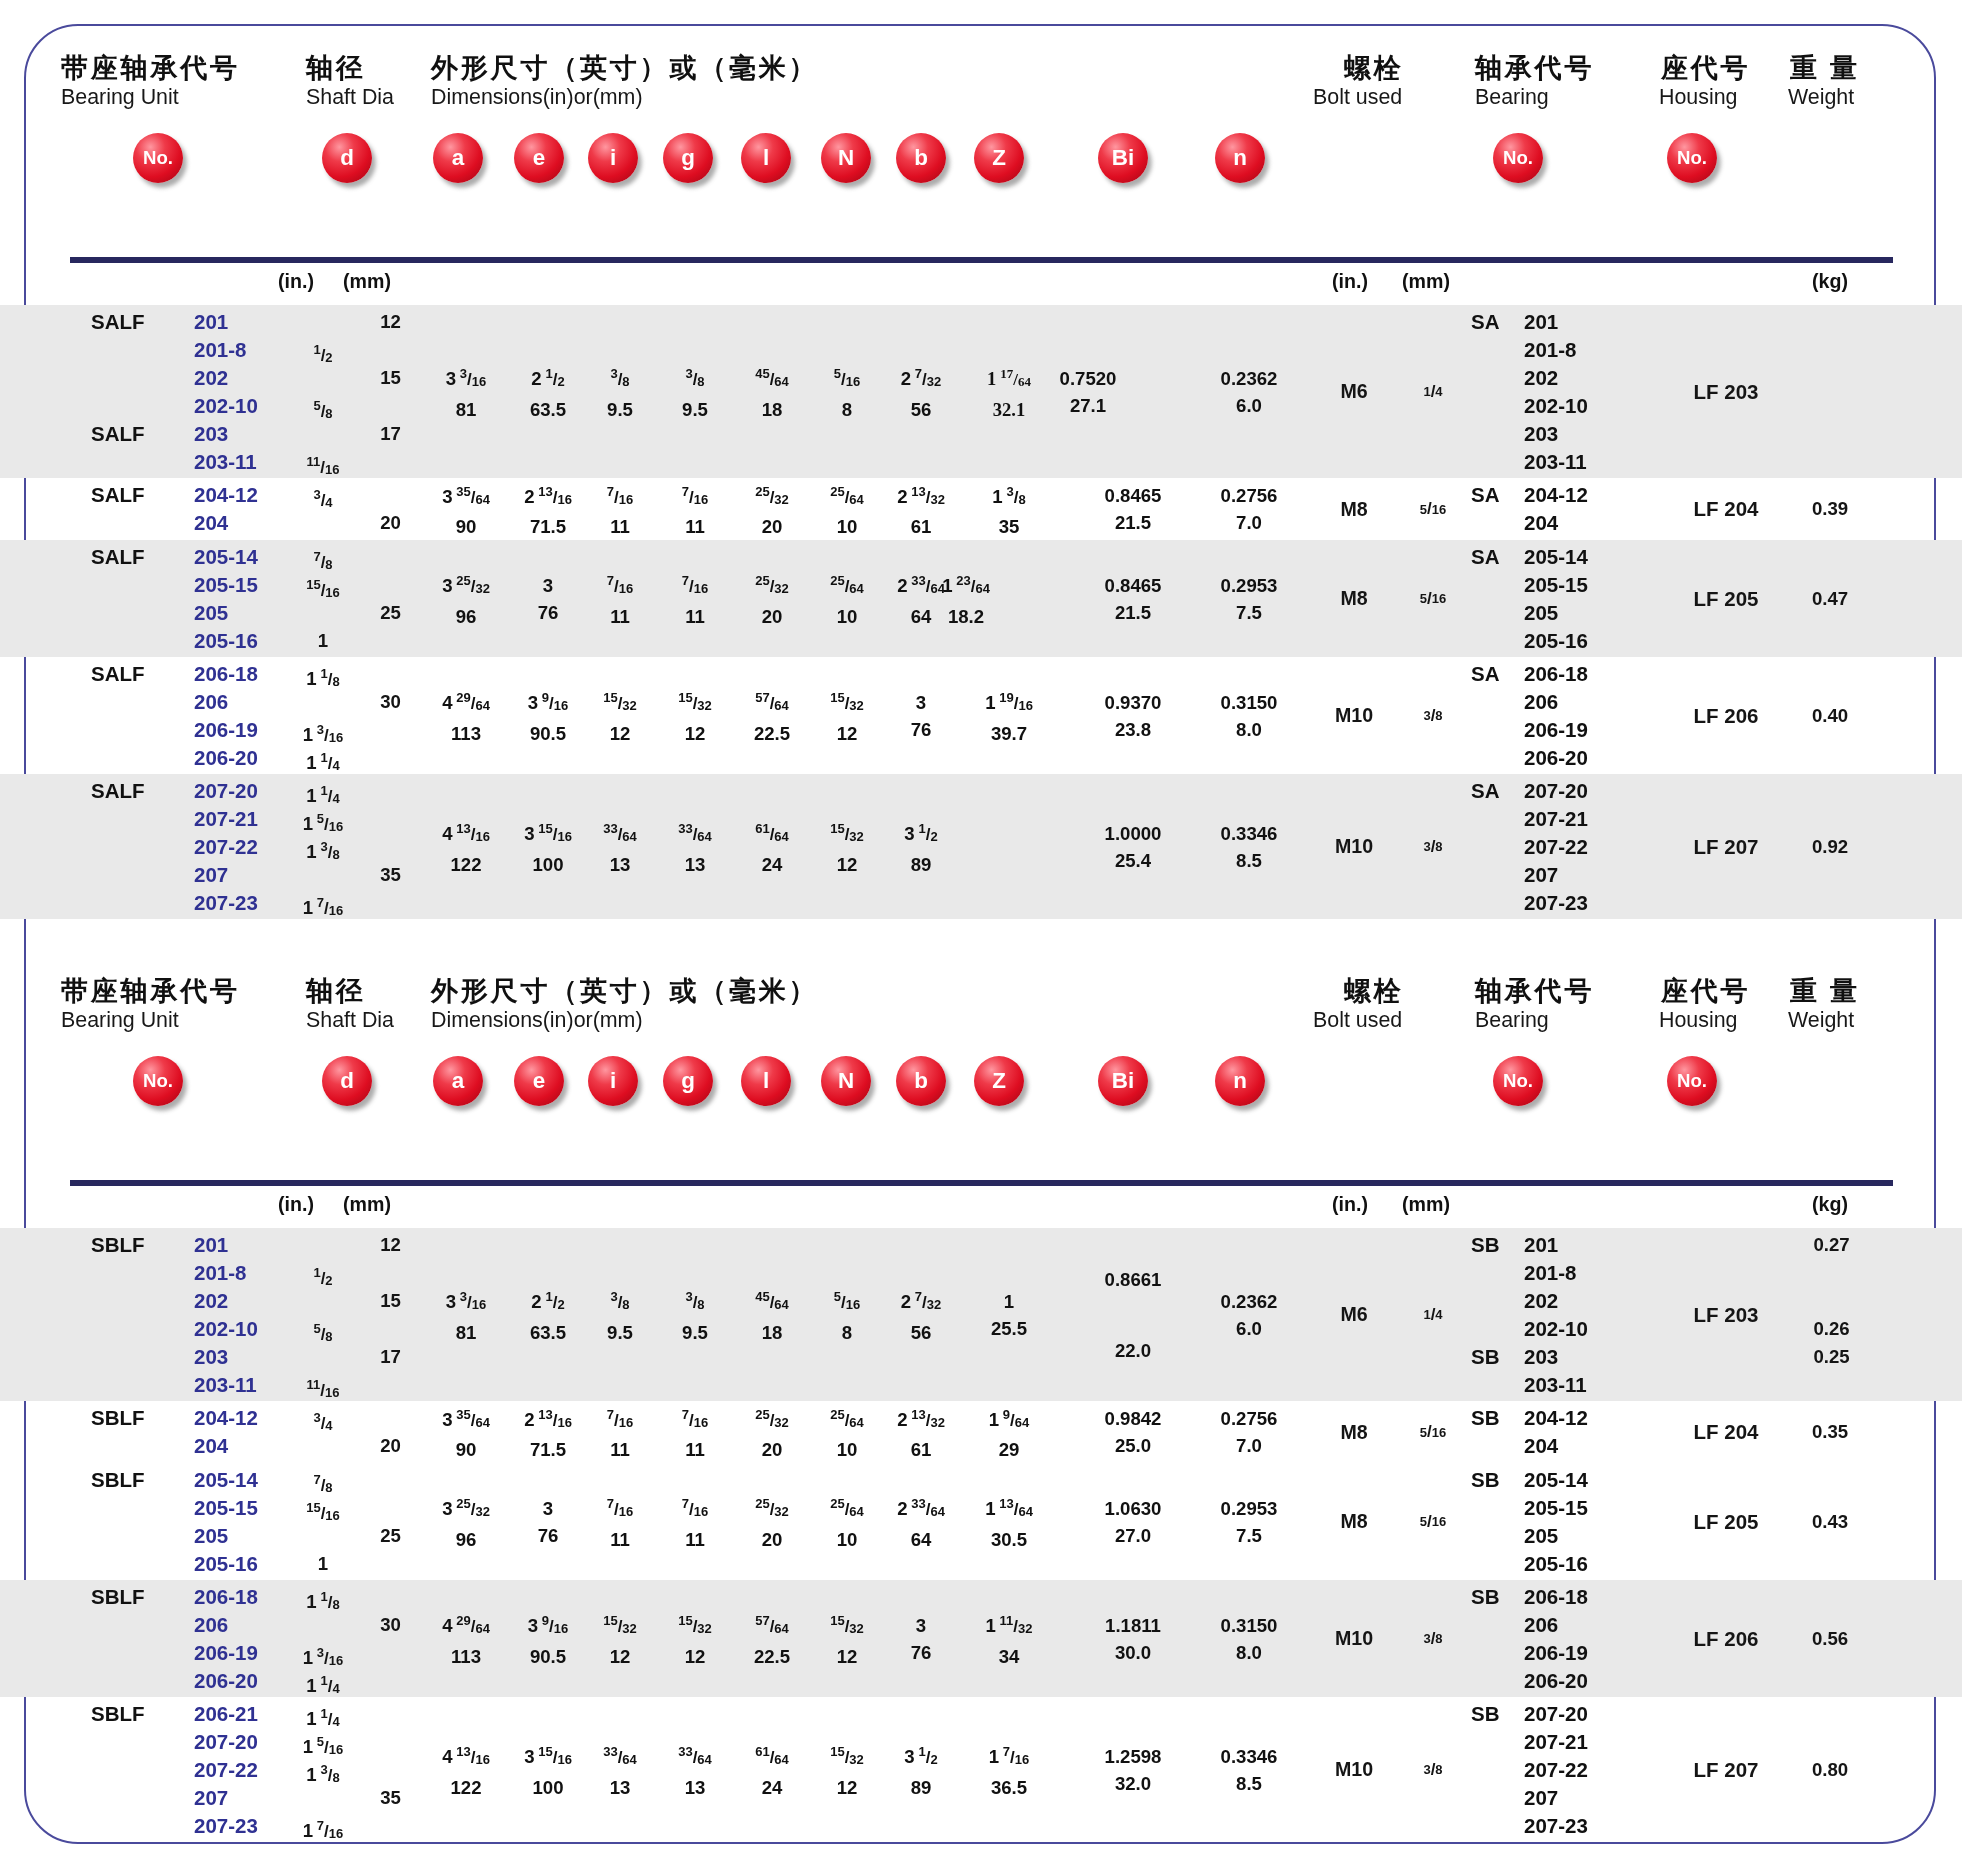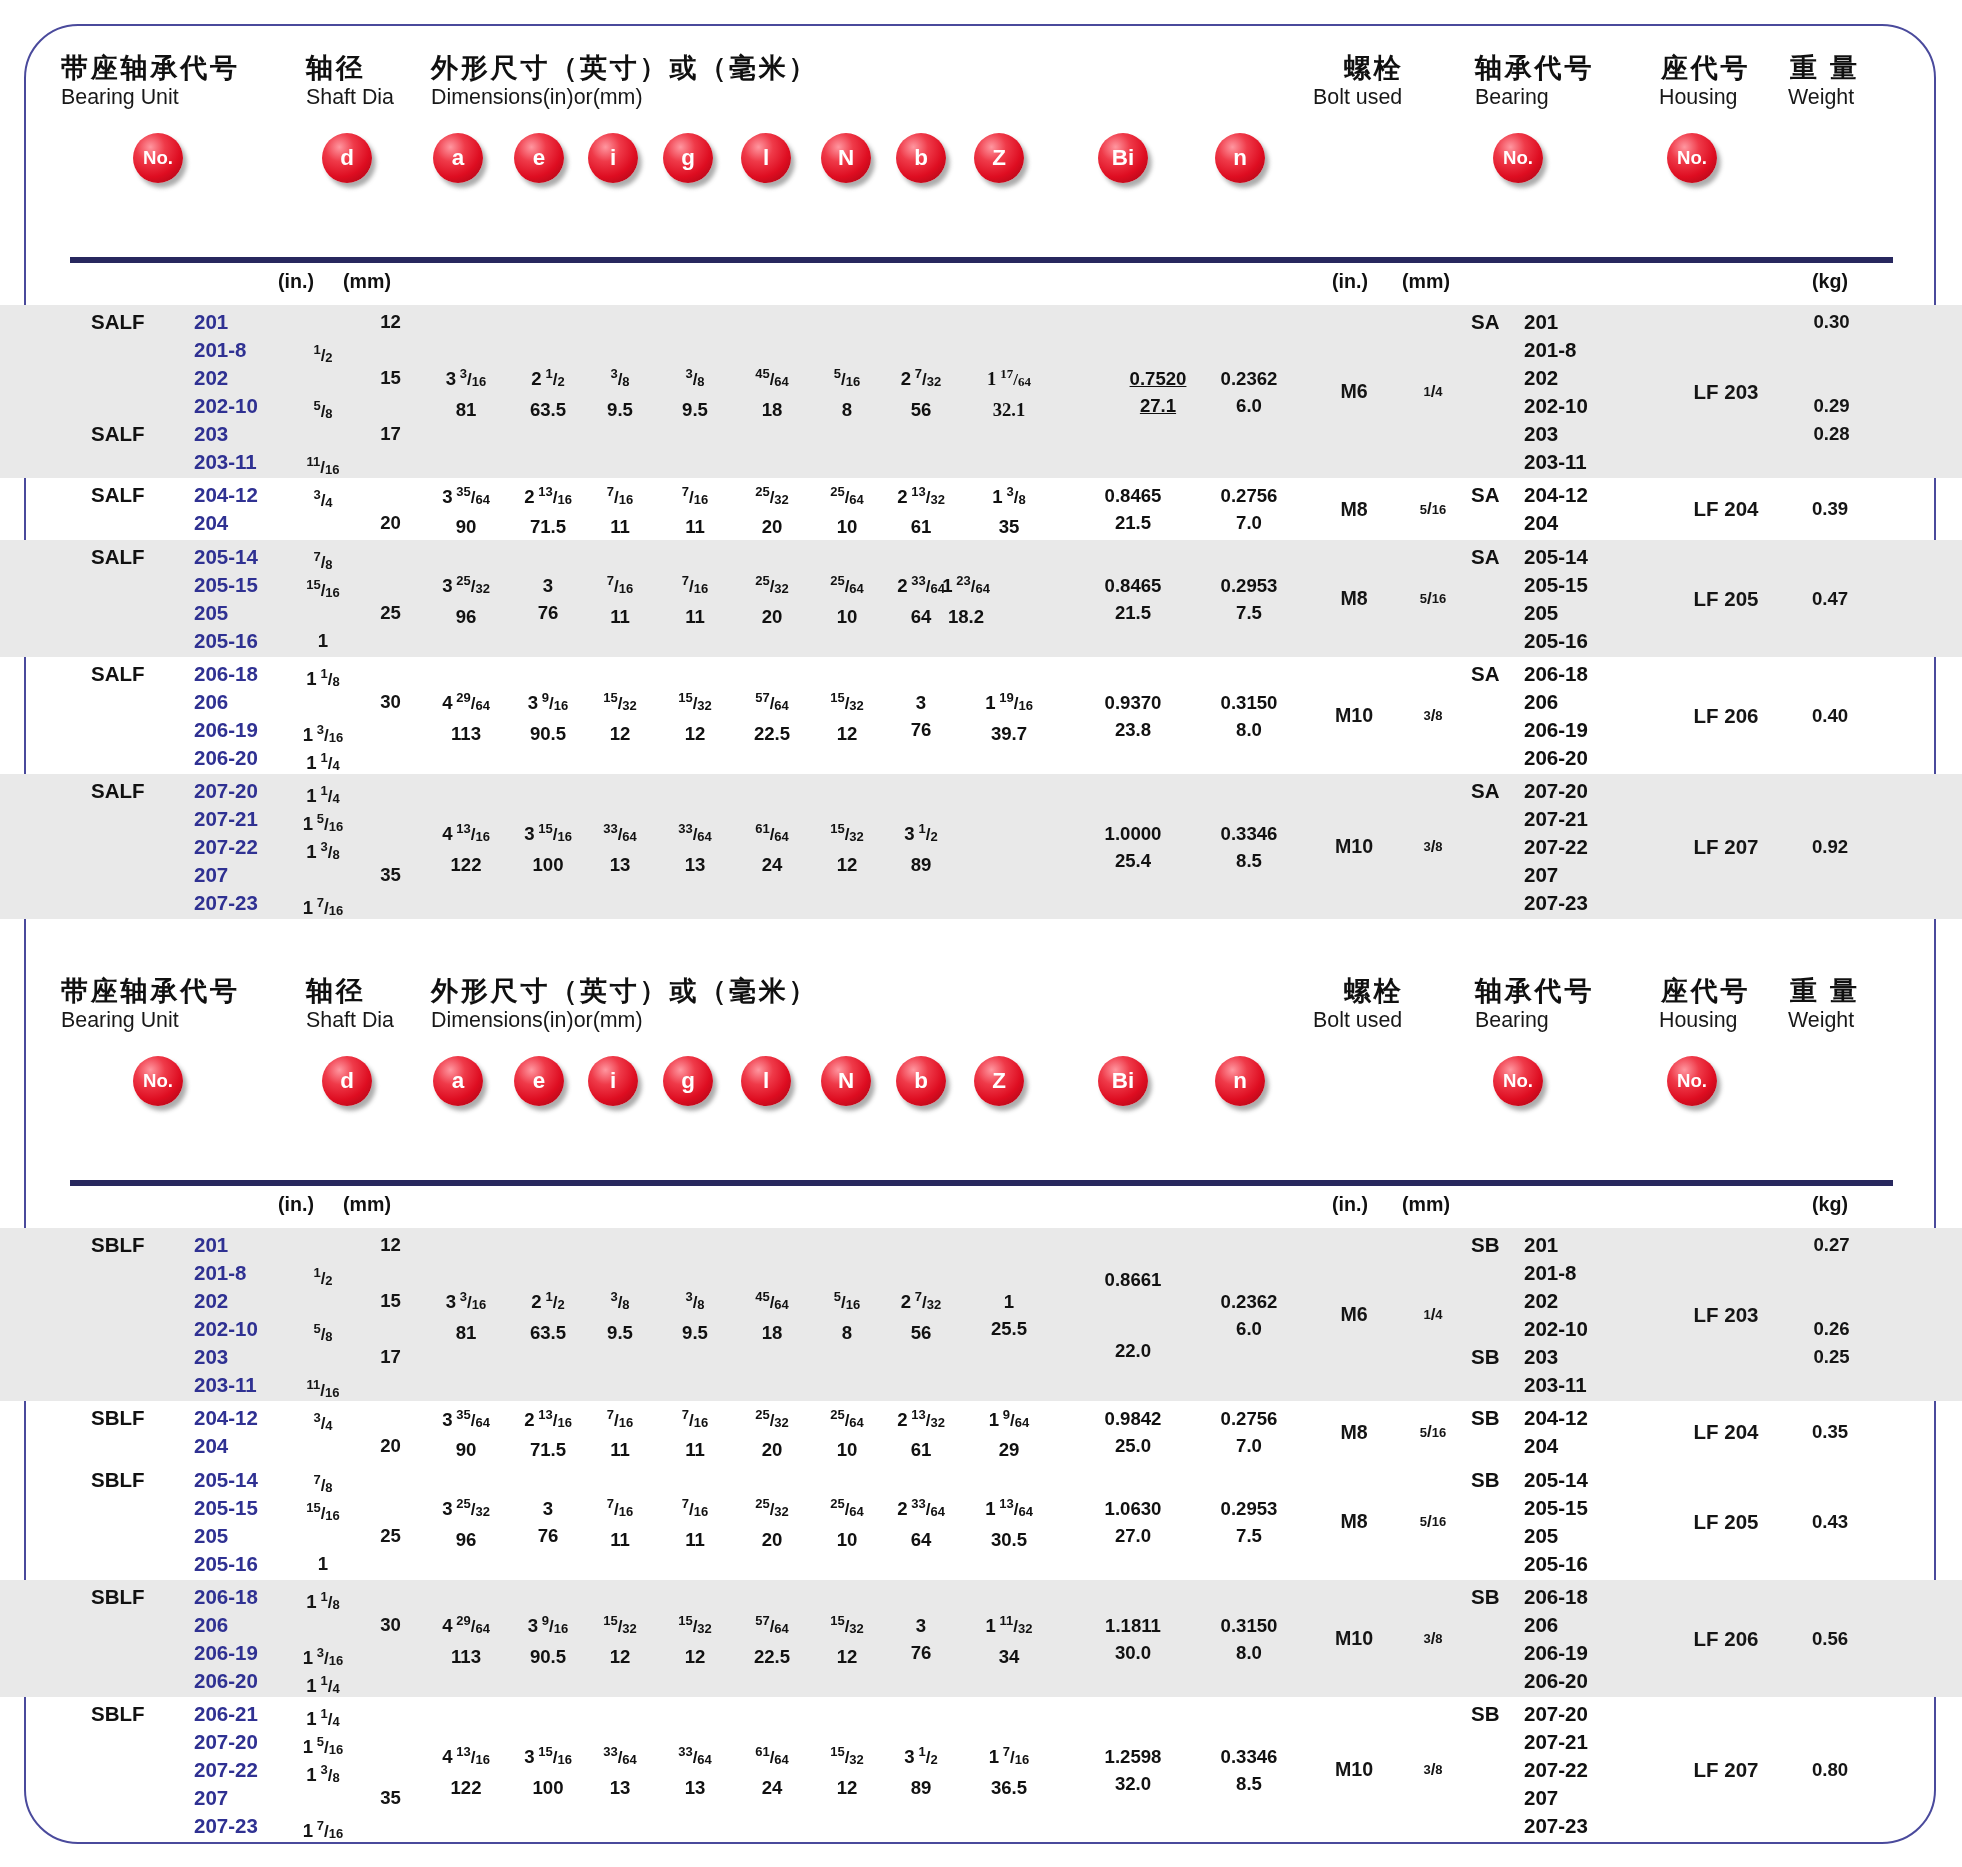--- a/index.html
+++ b/index.html
@@ -143,21 +143,21 @@
             <div>8</div>
           </div>
           <div class="dim" style="left: 851px; width: 140px;">
             <div>2 <span class="fn">7</span><span class="fsl">/</span><span class="fd">32</span></div>
             <div>56</div>
           </div>
           <div class="dim" style="left: 939px; width: 140px; font-family: Liberation Serif, serif;">
             <div>1 <span class="fn">17</span><span class="fsl">/</span><span class="fd">64</span></div>
             <div>32.1</div>
           </div>
-          <div class="dim" style="left: 1088px; width: 140px; text-decoration: underline;">
+          <div class="dim" style="left: 1018px; width: 140px;">
             <div>0.7520</div>
             <div>27.1</div>
           </div>
           <div class="dim" style="left: 1179px; width: 140px;">
             <div>0.2362</div>
             <div>6.0</div>
           </div>
           <div class="boltcell" style="left: 1312px; width: 84px;">M6</div>
           <div class="boltcell" style="left: 1391px; width: 84px;">
             <span class="fn">1</span>
@@ -166,28 +166,20 @@
           </div>
           <div class="stack c-bearing">
             <div class="ln"><span class="bp">SA</span><span>201</span></div>
             <div class="ln"><span class="bp"></span><span>201-8</span></div>
             <div class="ln"><span class="bp"></span><span>202</span></div>
             <div class="ln"><span class="bp"></span><span>202-10</span></div>
             <div class="ln"><span class="bp"></span><span>203</span></div>
             <div class="ln"><span class="bp"></span><span>203-11</span></div>
           </div>
           <div class="c-housing">LF 203</div>
-          <div class="stack c-weight">
-            <div class="ln">0.30</div>
-            <div class="ln"></div>
-            <div class="ln"></div>
-            <div class="ln">0.29</div>
-            <div class="ln">0.28</div>
-            <div class="ln"></div>
-          </div>
         </div>
         <div class="grp" style="height: 62px;">
           <div class="stack c-prefix">
             <div class="ln">SALF</div>
             <div class="ln"></div>
           </div>
           <div class="stack c-unit">
             <div class="ln">204-12</div>
             <div class="ln">204</div>
           </div>

